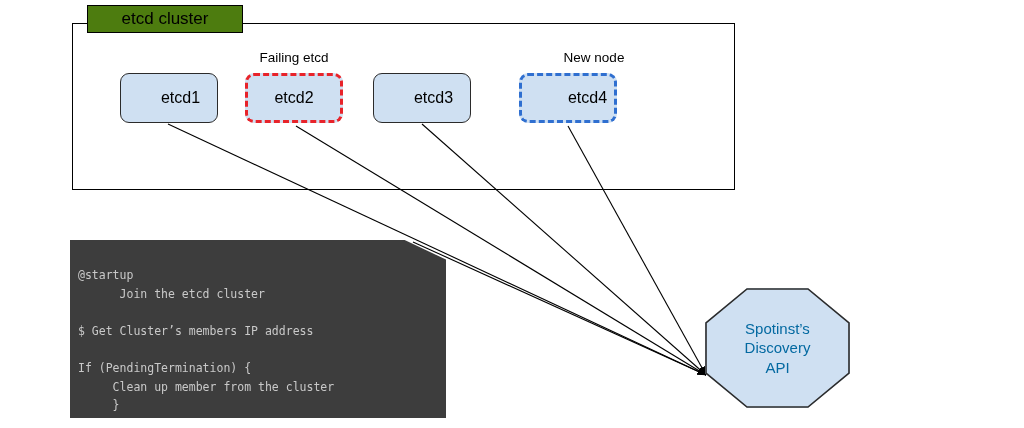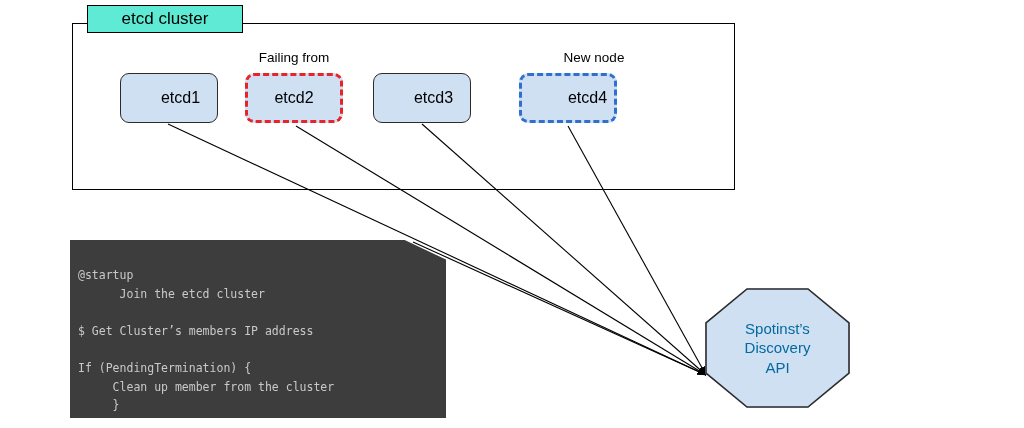--- a/index.html
+++ b/index.html
@@ -37,21 +37,21 @@
     border: 1.4px solid #000000;
     background: transparent;
     box-sizing: border-box;
   }
   .cluster-tab {
     position: absolute;
     left: 87px;
     top: 5px;
     width: 156px;
     height: 28px;
-    background: #5eead4;
+    background: #4d7c0f;
     border: 1.4px solid #000000;
     box-sizing: border-box;
     display: flex;
     align-items: center;
     justify-content: center;
     font-size: 17px;
     color: #000000;
   }
 
   
@@ -157,21 +157,21 @@
       <line x1="296" y1="126" x2="706" y2="375"></line>
       <line x1="422" y1="124" x2="706" y2="375"></line>
       <line x1="568" y1="126" x2="706" y2="375"></line>
       <line x1="413" y1="242" x2="706" y2="375"></line>
     </g>
   </svg>
 
   <div class="cluster-box"></div>
   <div class="cluster-tab">etcd cluster</div>
 
-  <div class="node-caption" id="caption-etcd2">Failing from</div>
+  <div class="node-caption" id="caption-etcd2">Failing etcd</div>
   <div class="node-caption" id="caption-etcd4">New node</div>
 
   <div class="node solid" id="node-etcd1">etcd1</div>
   <div class="node dashed-red" id="node-etcd2">etcd2</div>
   <div class="node solid" id="node-etcd3">etcd3</div>
   <div class="node dashed-blue" id="node-etcd4">etcd4</div>
 
   <div class="code-block">
     <pre class="code-text">@startup
       Join the etcd cluster

